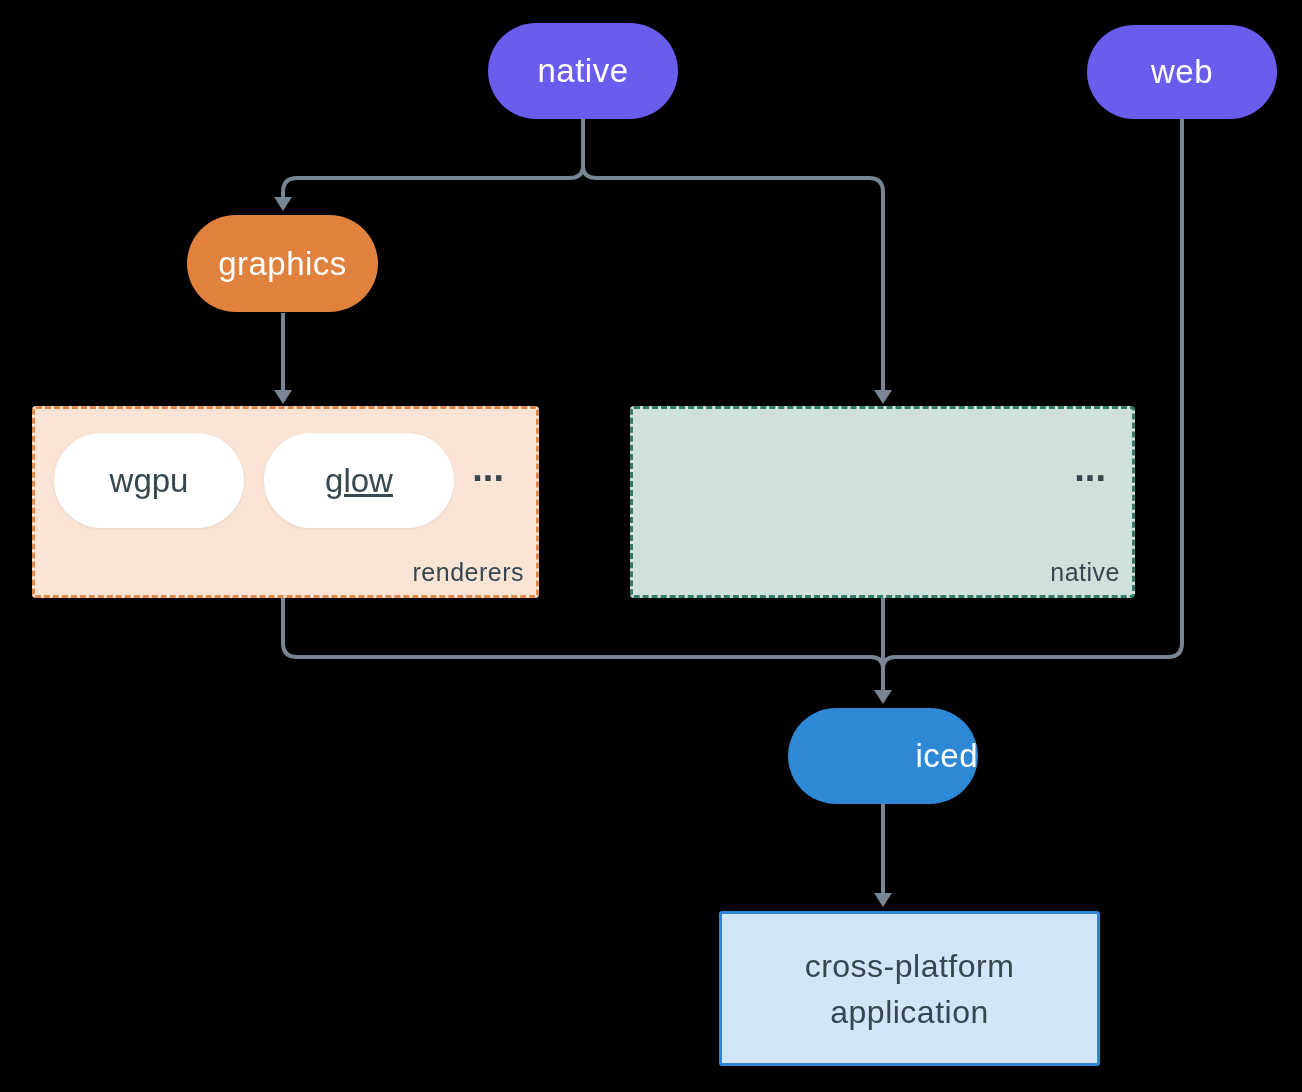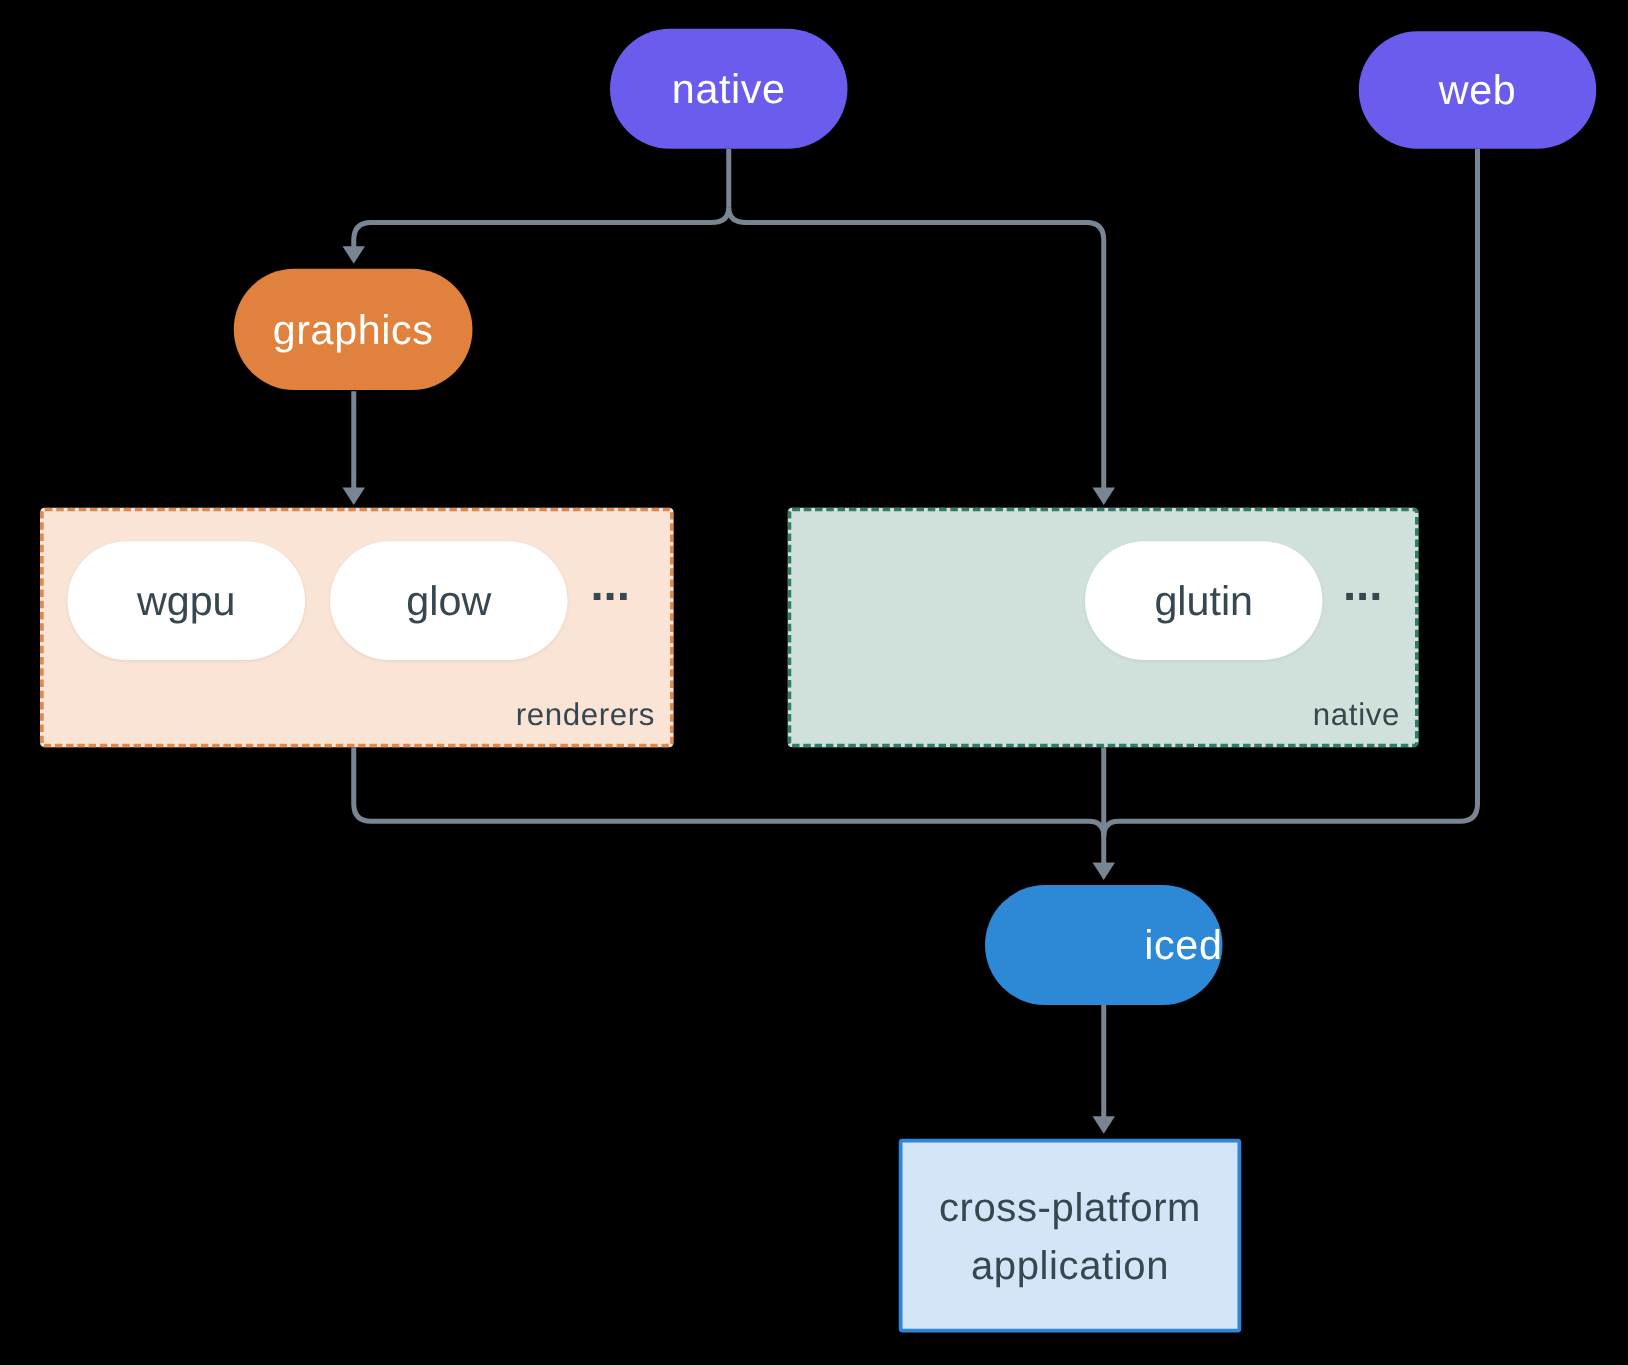--- a/index.html
+++ b/index.html
@@ -67,21 +67,21 @@
     top: 24px;
     width: 190px; height: 95px;
     background: var(--item-pill-fill);
     border-radius: 48px;
     display: flex; align-items: center; justify-content: center;
     font-size: 33px;
     color: var(--dark-text);
     box-shadow: 0 1px 3px rgba(0,0,0,0.08);
   }
   .item-1 { left: 19px; }
-  .group-renderers .item-2 { left: 229px; }
+  .group-renderers .item-2 { left: 229px; text-decoration: underline; }
   .group-shells .item-2 { left: 235px; }
   .ellipsis {
     position: absolute;
     top: 40px;
     font-size: 38px;
     font-weight: bold;
     color: var(--dark-text);
     line-height: 1;
   }
   .group-renderers .ellipsis { right: 32px; }
@@ -89,21 +89,21 @@
   .group-label {
     position: absolute;
     right: 12px; bottom: 8px;
     font-size: 25px;
     color: var(--dark-text);
     letter-spacing: 0.5px;
   }
   .app-box {
     position: absolute;
     left: 719px; top: 911px;
-    width: 274px; height: 155px;
+    width: 381px; height: 155px;
     background: var(--app-fill);
     border: 3px solid var(--app-border);
     border-radius: 3px;
     display: flex; flex-direction: column;
     align-items: center; justify-content: center;
     font-size: 32px; line-height: 46px;
     color: var(--dark-text);
     letter-spacing: 0.5px;
   }
   .edge-path {
@@ -158,23 +158,20 @@
       <span>wgpu</span>
     </div>
     <div class="item-pill item-2">
       <span>glow</span>
     </div>
     <span class="ellipsis">...</span>
     <span class="group-label">renderers</span>
   </div>
 
   <div class="group-box group-shells">
-    <div class="item-pill item-2">
-      <span>glutin</span>
-    </div>
     <span class="ellipsis">...</span>
     <span class="group-label">native</span>
   </div>
 
   <div class="pill pill-iced">
     <span>iced</span>
   </div>
 
   <div class="app-box">
     <div>cross-platform</div>

